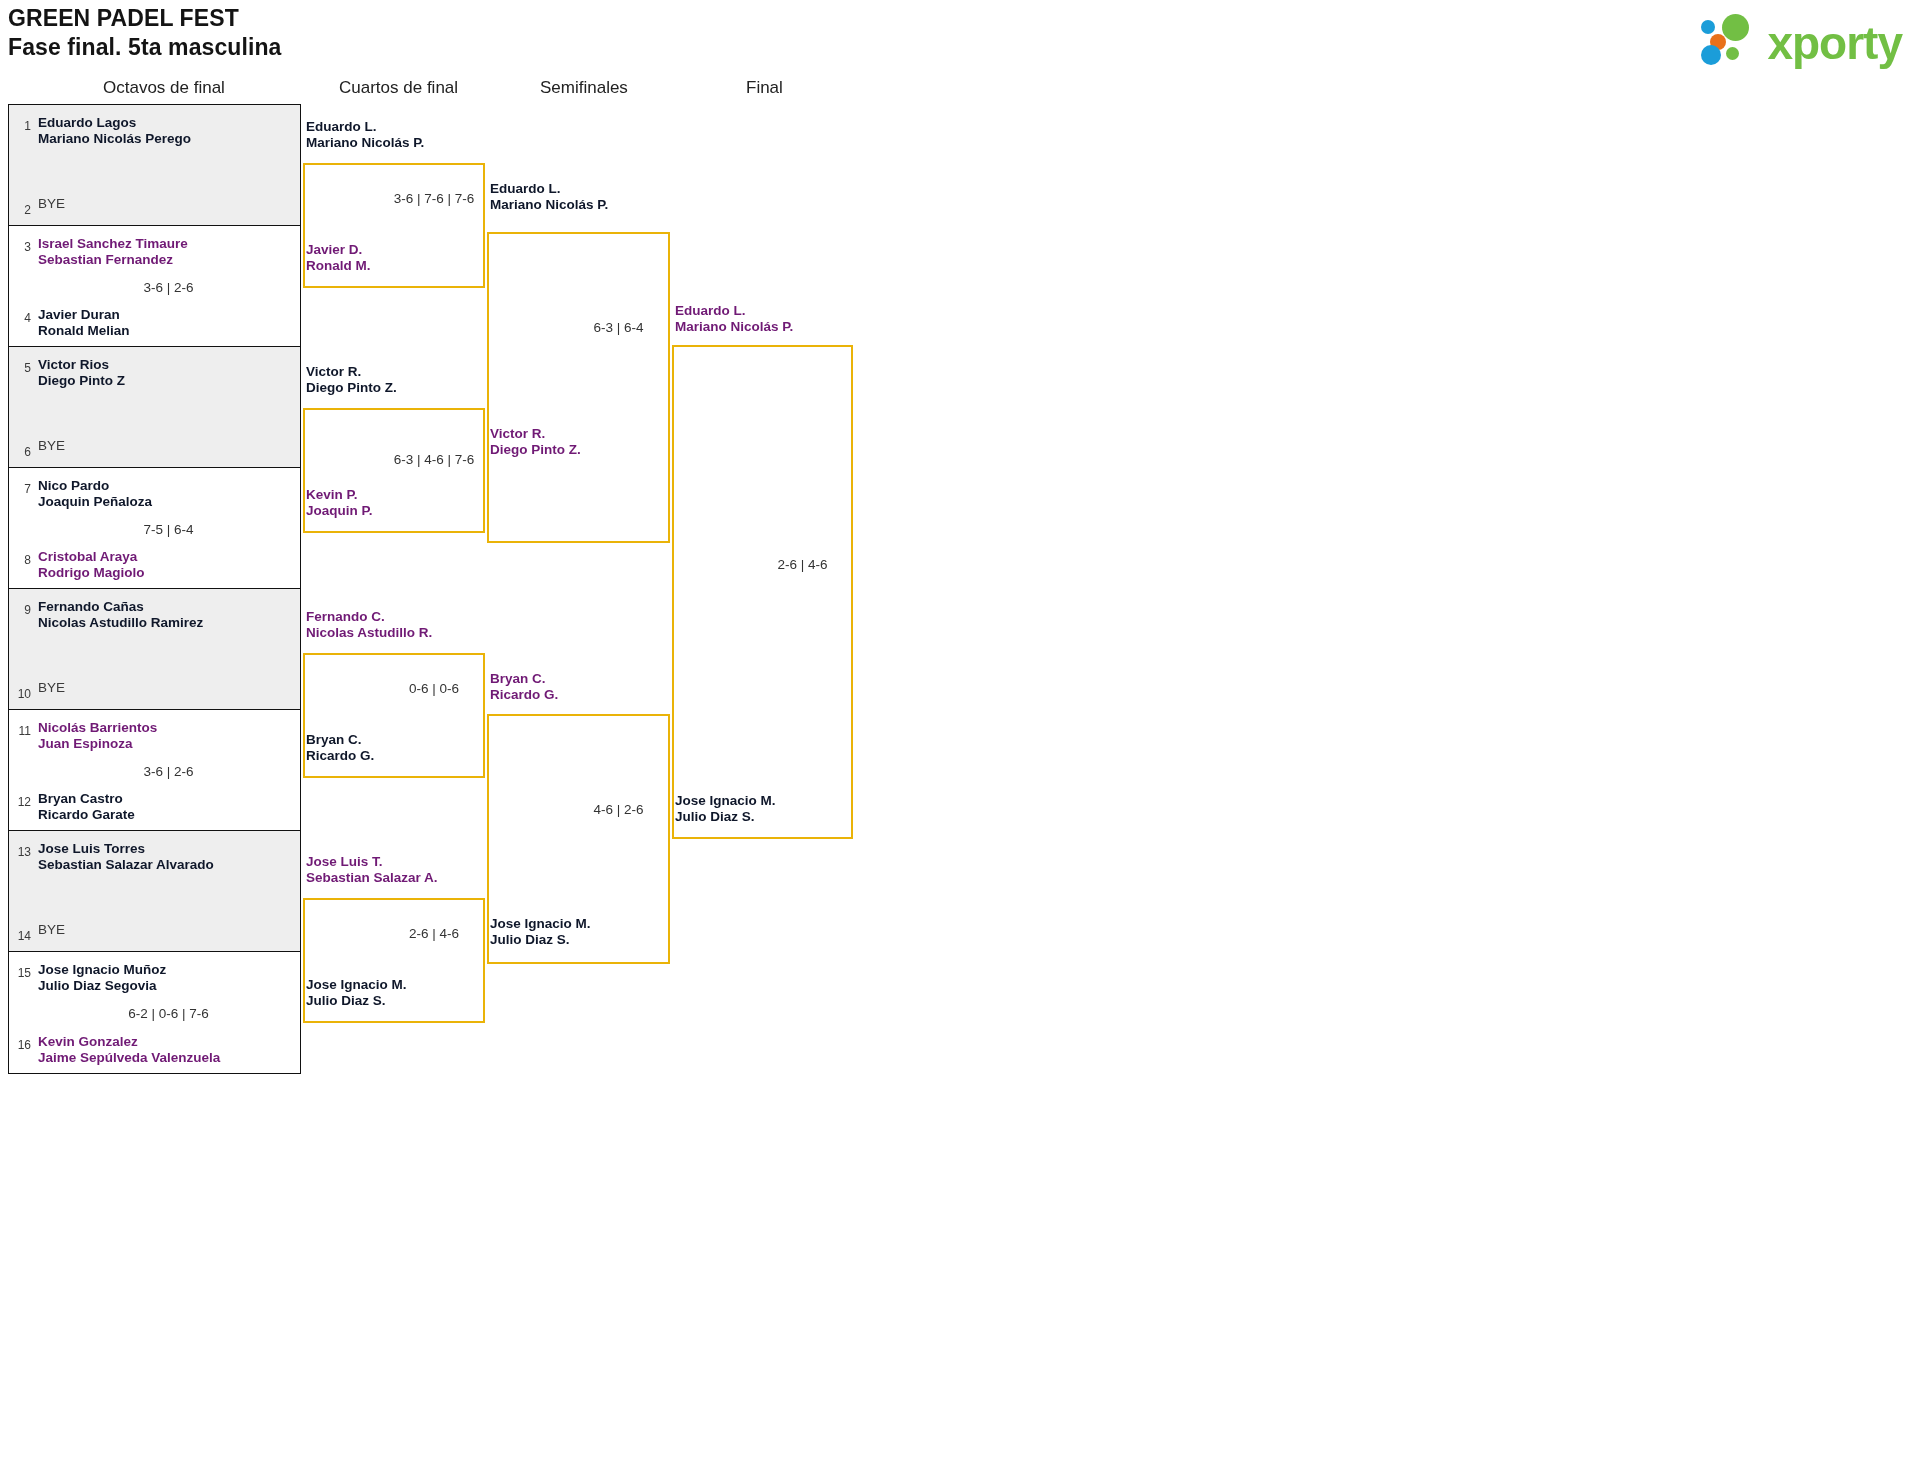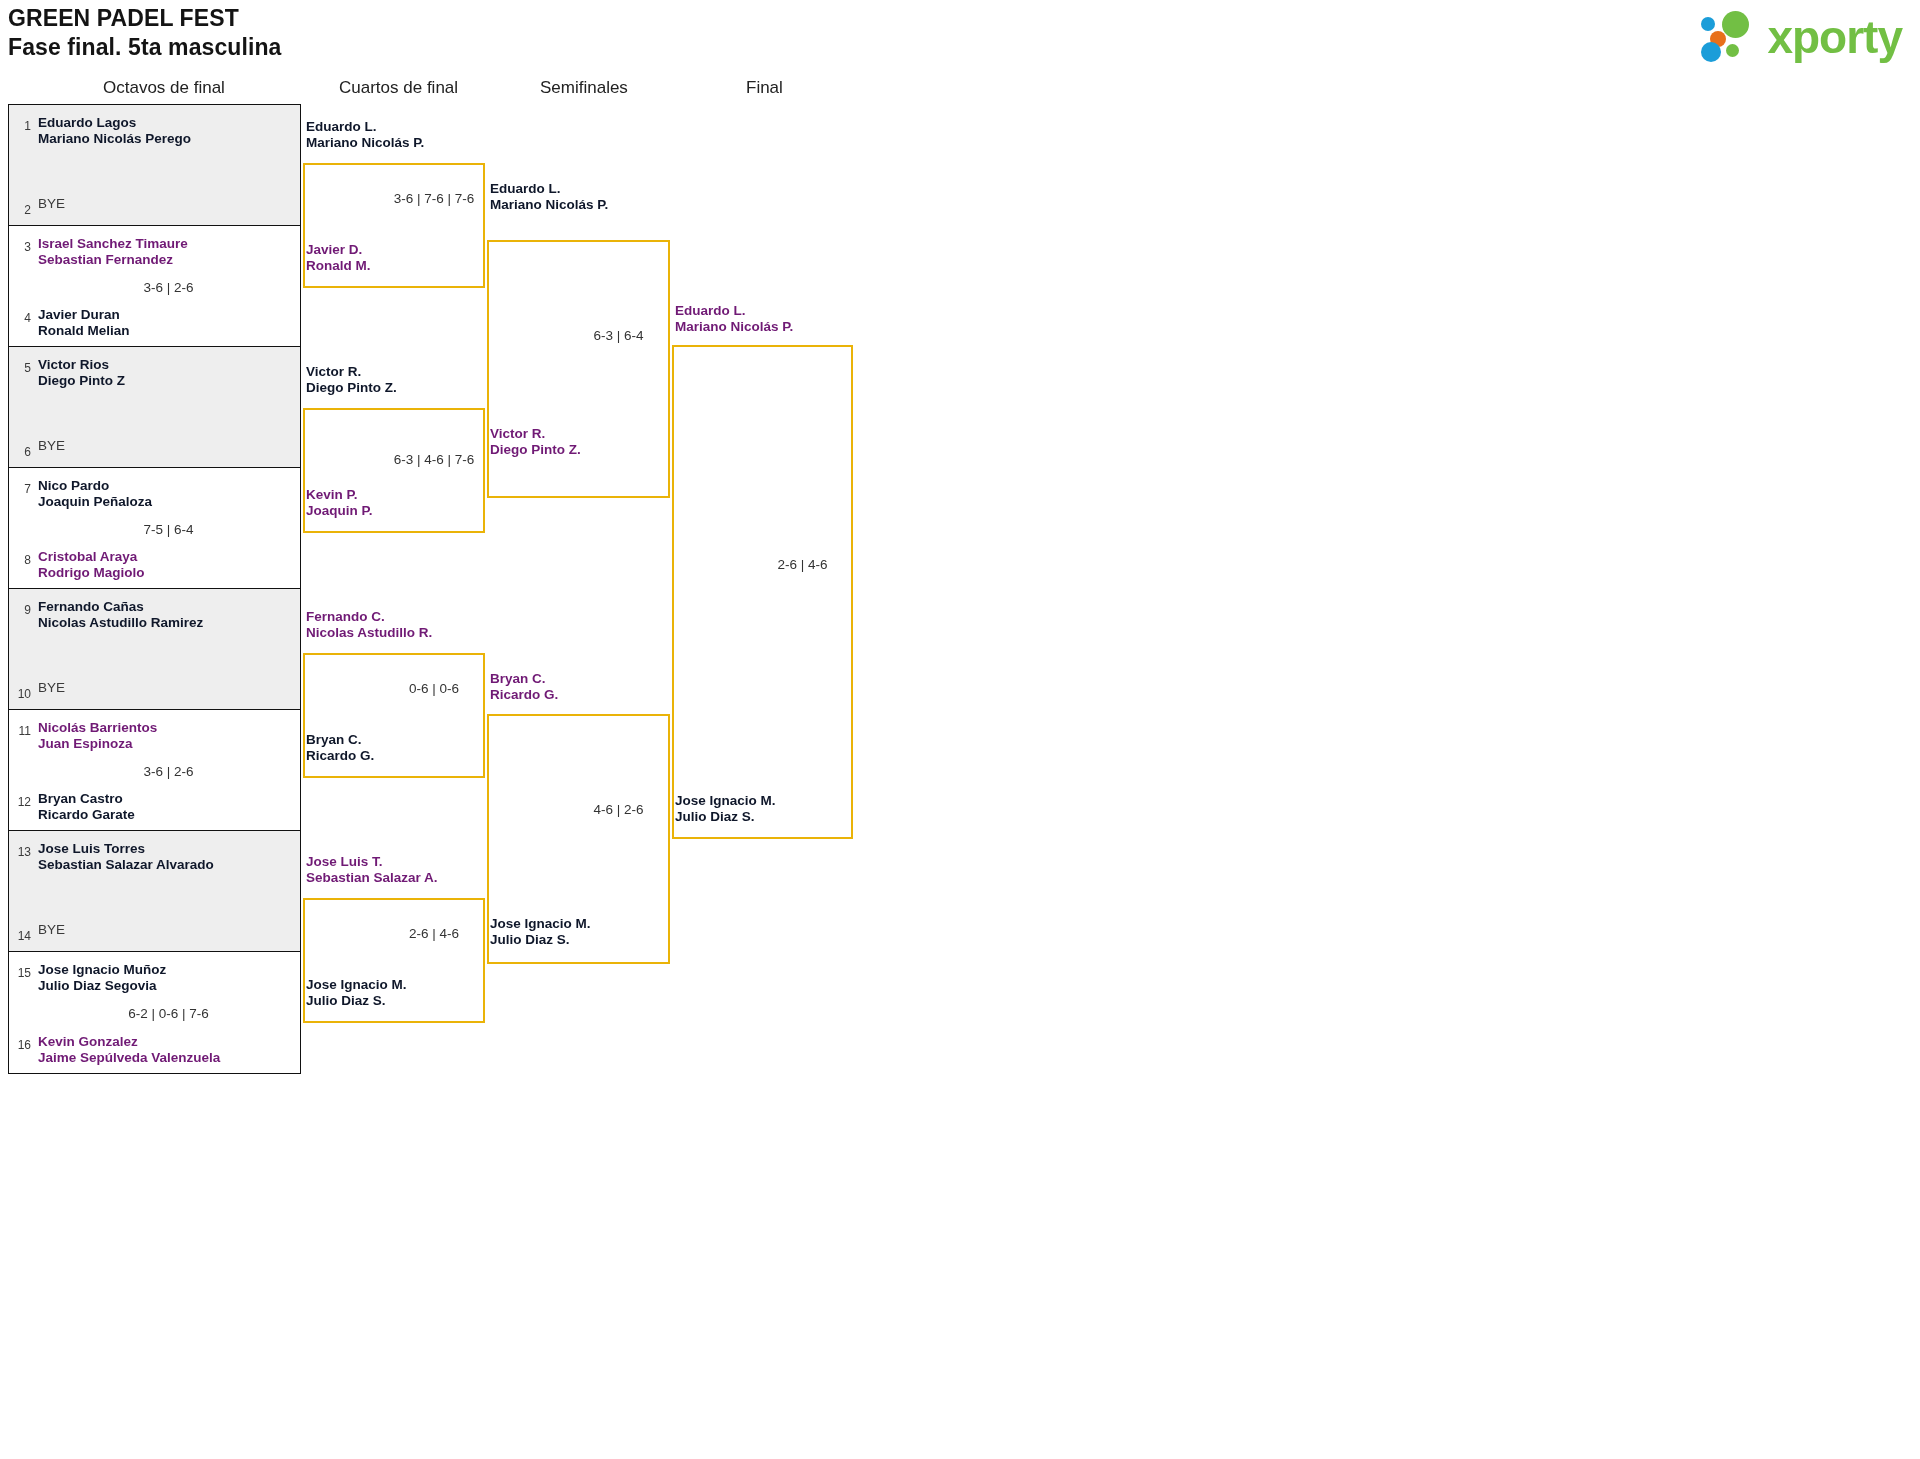--- a/index.html
+++ b/index.html
@@ -5,21 +5,21 @@
   * { box-sizing: border-box; margin:0; padding:0; }
   html,body { width:1920px; height:1459px; background:#fff;
     font-family:"Liberation Sans", sans-serif; color:#1a1a1a; }
   .page { position:relative; width:1920px; height:1459px; }
 
   
   .title-block { position:absolute; left:8px; top:4px; }
   .title-main { font-size:23px; font-weight:bold; letter-spacing:.1px; line-height:28px; color:#141414;}
   .title-sub  { font-size:23px; font-weight:bold; letter-spacing:.1px; line-height:30px; color:#141414;}
 
-  .logo { position:absolute; right:18px; top:8px; height:58px; display:flex; align-items:center; }
+  .logo { position:absolute; right:18px; top:8px; height:58px; display:flex; align-items:flex-end; }
   .logo-dots { position:relative; width:62px; height:52px; margin-right:4px; }
   .logo-dots i { position:absolute; border-radius:50%; display:block; }
   .logo-word { font-size:46px; font-weight:bold; color:#72bf44; letter-spacing:-1px; line-height:46px; }
 
   
   .round-head { position:absolute; font-size:17px; color:#222; white-space:nowrap; top:78px; }
 
   
   .r1 { position:absolute; left:8px; top:104px; width:293px; border:1px solid #111; }
   .r1-match { position:relative; height:121px; border-bottom:1px solid #111; }
@@ -246,21 +246,21 @@
   </div>
   <div class="adv loser" style="left:306px; top:854px;">
     <div>Jose Luis T.</div>
     <div>Sebastian Salazar A.</div>
   </div>
   <div class="adv winner" style="left:306px; top:977px;">
     <div>Jose Ignacio M.</div>
     <div>Julio Diaz S.</div>
   </div>
 
-  <div class="cbox" style="left:487px; top:240px; width:183px; height:258px;">
+  <div class="cbox" style="left:487px; top:232px; width:183px; height:311px;">
     <div class="cbox-score" style="top:86px;">6-3 | 6-4</div>
   </div>
   <div class="adv winner" style="left:490px; top:181px;">
     <div>Eduardo L.</div>
     <div>Mariano Nicolás P.</div>
   </div>
   <div class="adv loser" style="left:490px; top:426px;">
     <div>Victor R.</div>
     <div>Diego Pinto Z.</div>
   </div>

